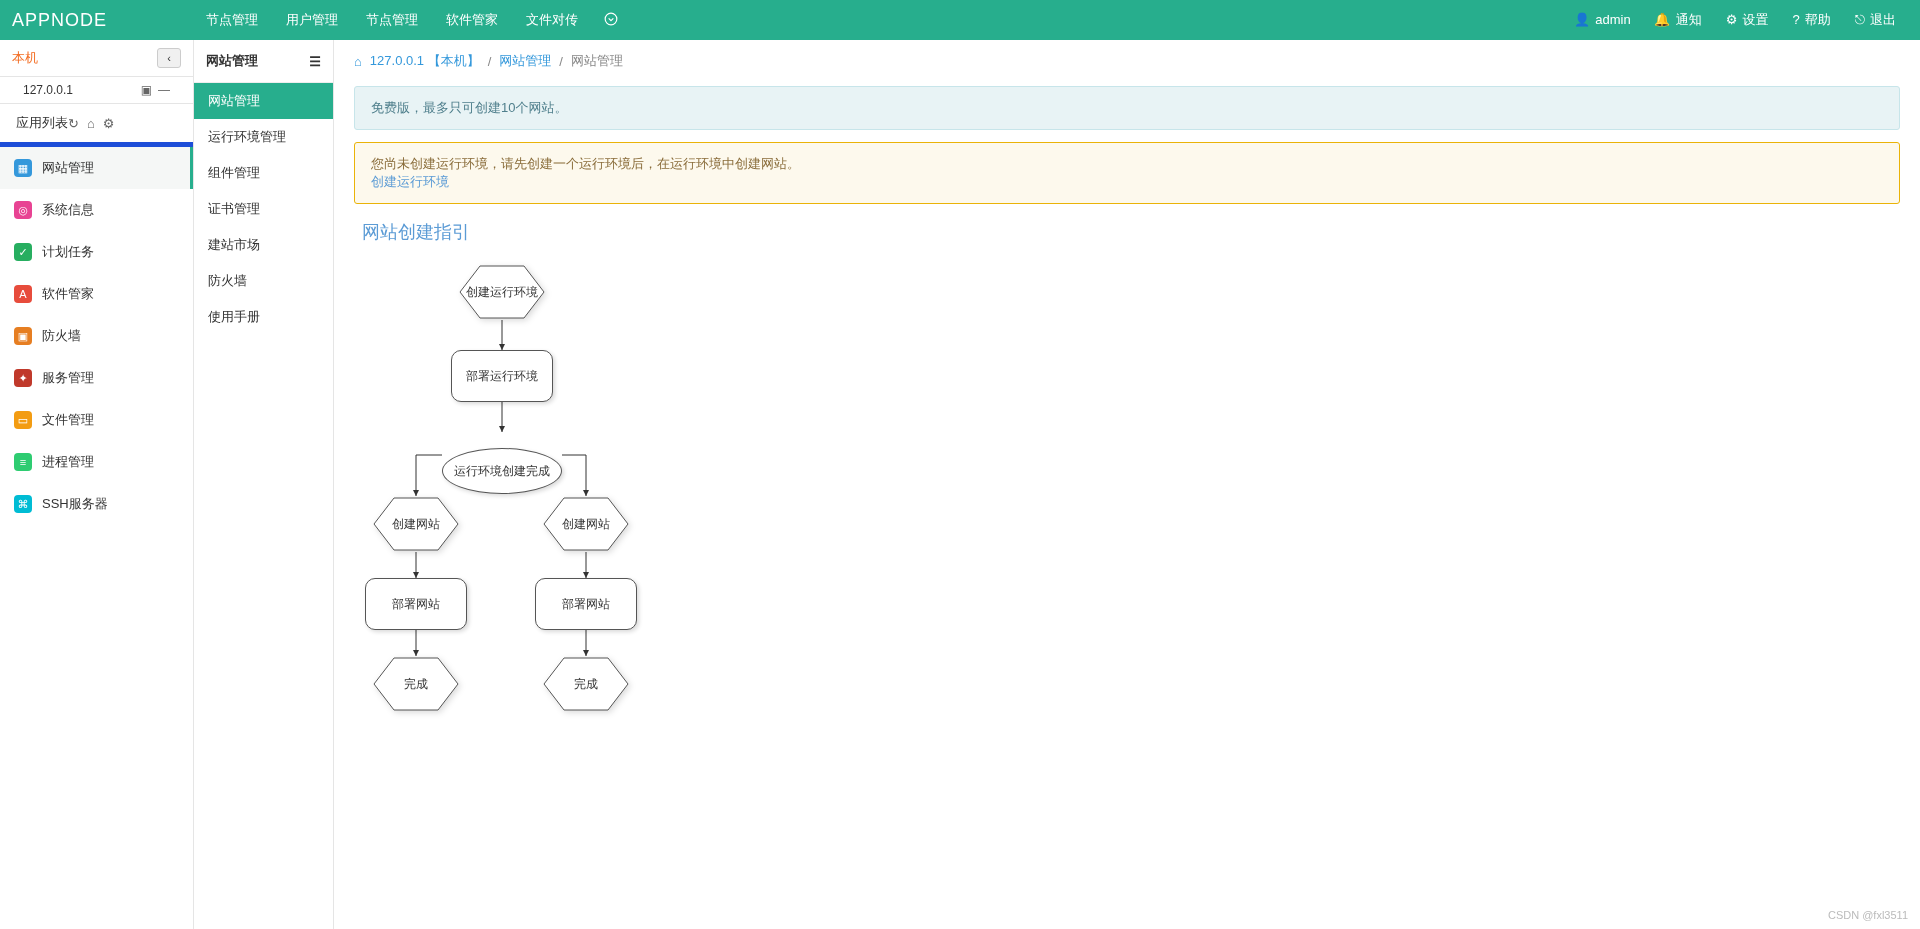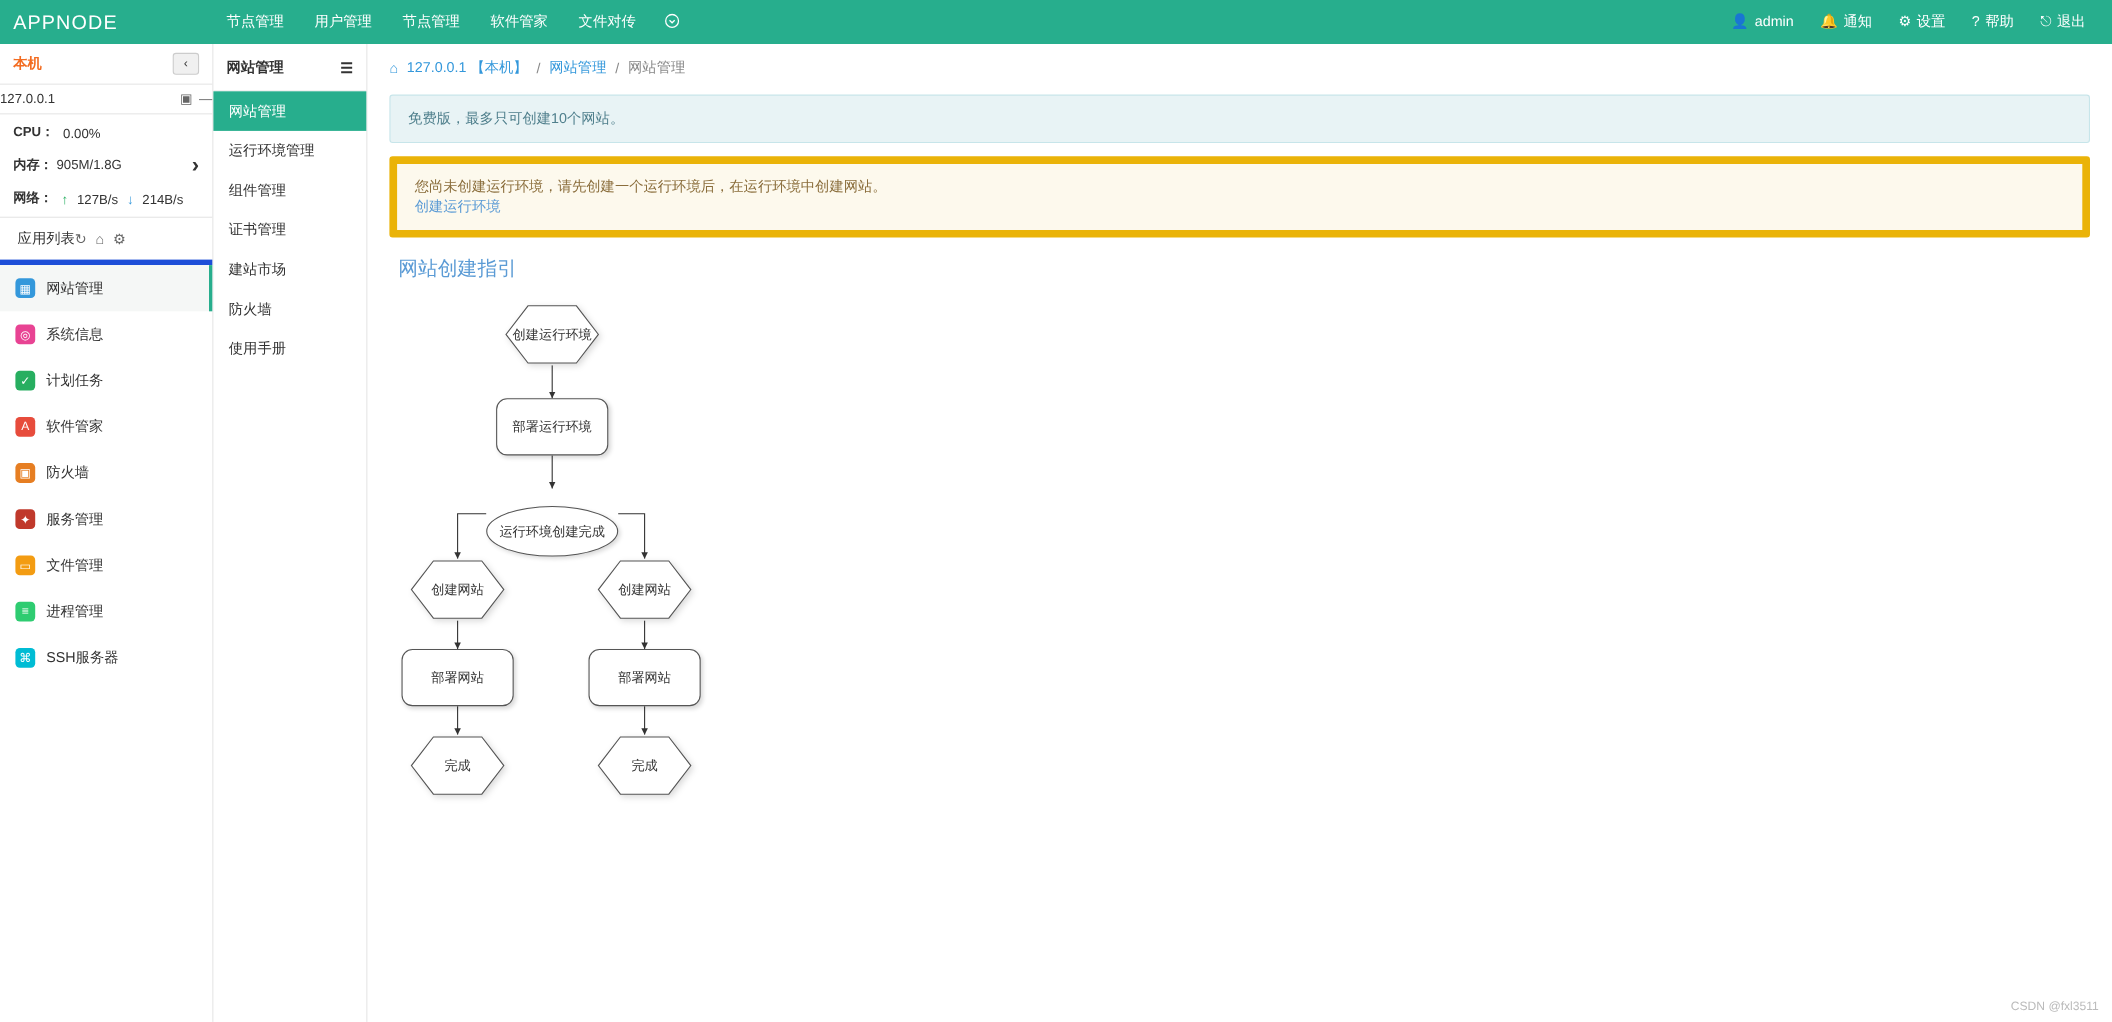--- a/index.html
+++ b/index.html
@@ -13,23 +13,23 @@
 .topnav-right { margin-left: auto; display: flex; gap: 0; }
 .topnav-right a { color: #fff; text-decoration: none; padding: 0 12px; line-height: 40px; cursor: pointer; font-size: 13px; display: flex; align-items: center; gap: 5px; }
 .topnav .chev { padding: 0 12px; cursor: pointer; }
 
 
 .layout { display: flex; height: calc(100vh - 40px); }
 
 
 .sidebar-left { width: 194px; border-right: 1px solid #e5e5e5; display: flex; flex-direction: column; }
 .host-tab { display: flex; align-items: center; justify-content: space-between; padding: 8px 12px; border-bottom: 1px solid #e5e5e5; }
-.host-tab .name { color: #f36c21; font-weight: bold; }
+.host-tab .name { color: #f36c21; font-weight: normal; }
 .host-tab .arrow { background: #f0f0f0; border: 1px solid #ccc; border-radius: 3px; width: 24px; height: 20px; display: flex; align-items: center; justify-content: center; cursor: pointer; font-size: 11px; }
-.ip-line { display: flex; align-items: center; justify-content: space-between; padding: 6px 0; border-bottom: 1px solid #e5e5e5; font-size: 12px; gap: 16px; }
+.ip-line { display: flex; align-items: center; justify-content: space-between; padding: 6px 23px; border-bottom: 1px solid #e5e5e5; font-size: 12px; gap: 16px; }
 .ip-line .icons { display: flex; gap: 6px; }
 .ip-line .icons span { cursor: pointer; color: #666; }
 .stats { padding: 8px 12px; font-size: 12px; display: flex; flex-direction: column; gap: 10px; border-bottom: 1px solid #e5e5e5; }
 .stats .row { display: flex; align-items: center; gap: 8px; }
 .stats .mem-row { justify-content: space-between; }
 .stats .chev-r { font-size: 20px; font-weight: bold; cursor: pointer; }
 .stats .up { color: #27ae60; }
 .stats .down { color: #3498db; }
 .applist-hdr { display: flex; align-items: center; justify-content: flex-start; padding: 10px 16px; border-bottom: 5px solid #1d4ed8; font-size: 13px; }
 .applist-hdr .tools { display: flex; gap: 8px; color: #666; }
@@ -56,21 +56,21 @@
 .sub-item { padding: 9px 14px; cursor: pointer; font-size: 13px; color: #333; }
 .sub-item.active { background: #27ae8d; color: #fff; }
 
 
 .main { flex: 1; padding: 0; overflow: auto; }
 .breadcrumb { padding: 12px 20px; font-size: 13px; color: #888; display: flex; align-items: center; gap: 8px; }
 .breadcrumb a { color: #3498db; text-decoration: none; cursor: pointer; }
 .breadcrumb .home { color: #3498db; }
 .alert { margin: 4px 20px 12px; padding: 12px 16px; border-radius: 3px; font-size: 13px; }
 .alert-info { background: #e8f3f5; border: 1px solid #c7e5ea; color: #4f7f8c; }
-.alert-warn { background: #fdf9ed; border: 7px solid #eab308; color: #8a6d3b; }
+.alert-warn { background: #fdf9ed; border: 1px solid #eab308; color: #8a6d3b; }
 .alert-warn a { color: #5b9bd5; text-decoration: none; cursor: pointer; }
 .section-title { margin: 16px 28px 20px; color: #5b9bd5; font-size: 18px; font-family: Liberation Serif, serif; }
 
 
 .flow { position: relative; margin: 0 20px; width: 650px; height: 480px; }
 .f-node { position: absolute; display: flex; align-items: center; justify-content: center; font-size: 12px; color: #333; background: #fff; }
 .hex { width: 88px; height: 56px; }
 .hex svg { position: absolute; inset: 0; filter: drop-shadow(2px 2px 3px rgba(0,0,0,0.15)); }
 .hex span { position: relative; z-index: 1; }
 .rrect { width: 102px; height: 52px; border: 1px solid #555; border-radius: 10px; box-shadow: 2px 2px 4px rgba(0,0,0,0.15); }
@@ -126,38 +126,20 @@
     <div class="host-tab">
       <span class="name">本机</span>
       <span class="arrow">‹</span>
     </div>
     <div class="ip-line">
       <span>127.0.0.1</span>
       <span class="icons">
         <span>▣</span>
         <span>—</span>
       </span>
-    </div>
-    <div class="stats">
-      <div class="row">
-        <b>CPU：</b>
-        <span>0.00%</span>
-      </div>
-      <div class="row mem-row">
-        <span><b>内存：</b>
-        <span>905M/1.8G</span></span>
-        <span class="chev-r">›</span>
-      </div>
-      <div class="row">
-        <b>网络：</b>
-        <span class="up">↑</span>
-        <span>127B/s</span>
-        <span class="down">↓</span>
-        <span>214B/s</span>
-      </div>
     </div>
     <div class="applist-hdr">
       <span>应用列表</span>
       <span class="tools">
         <span>↻</span>
         <span>⌂</span>
         <span>⚙</span>
       </span>
     </div>
     <div class="app-items" id="app-items">

